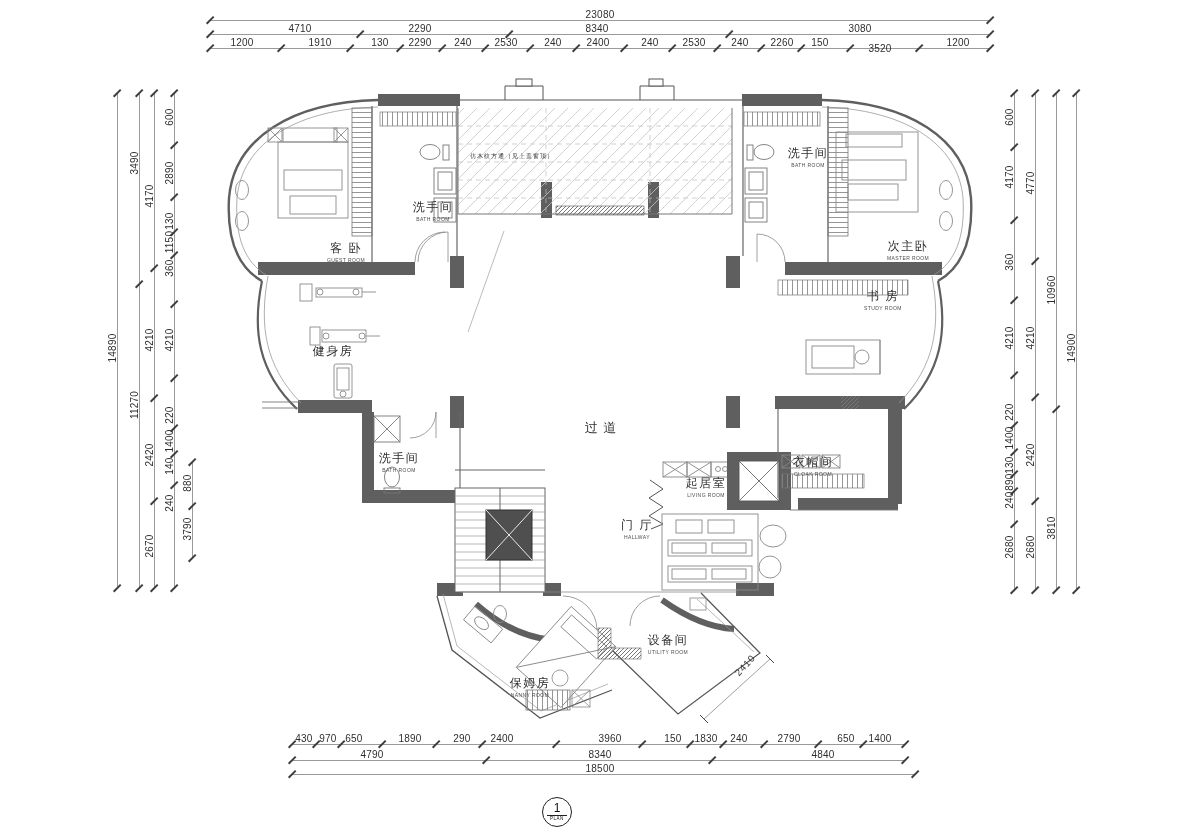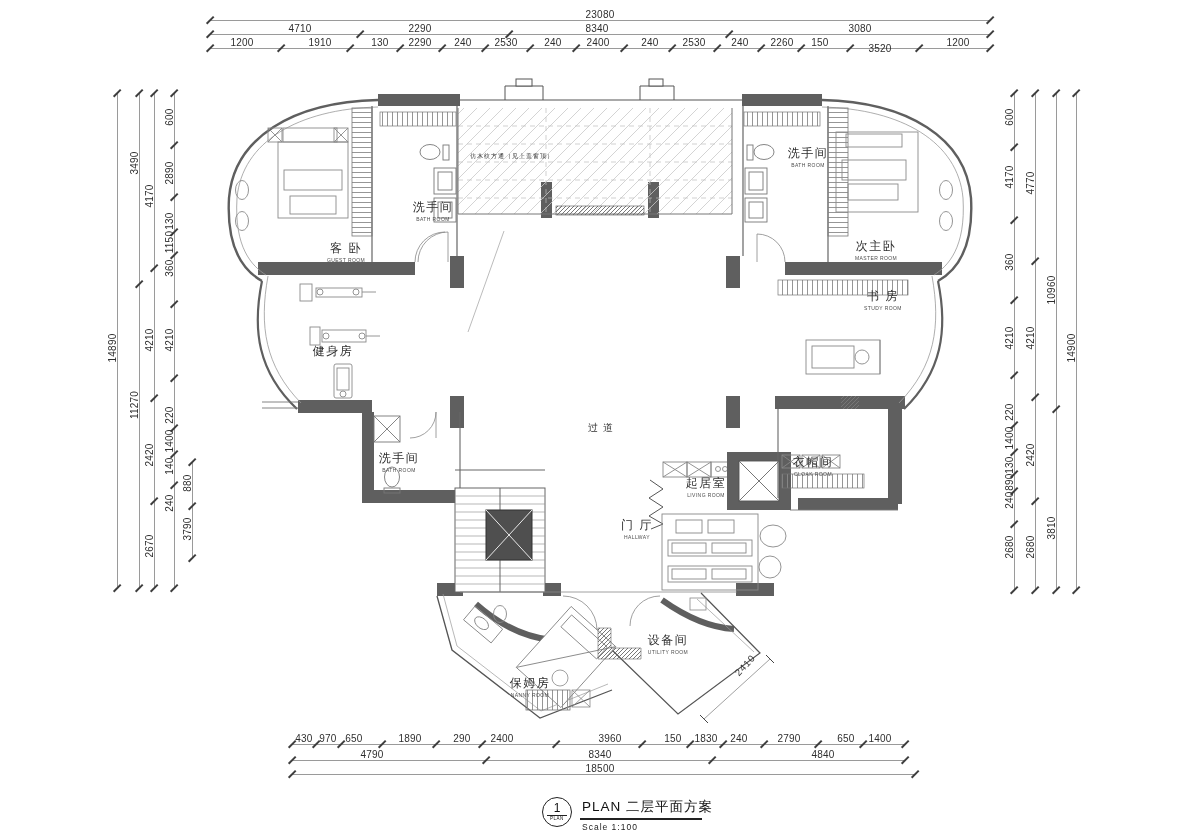--- a/index.html
+++ b/index.html
@@ -456,21 +456,21 @@
         <span class="cn">洗手间</span>
         <span class="en">BATH ROOM</span>
       </div>
       <div class="room-label" style="left: 333px; top: 352px;">
         <span class="cn">健身房</span>
       </div>
       <div class="room-label" style="left: 399px; top: 462px;">
         <span class="cn">洗手间</span>
         <span class="en">BATH ROOM</span>
       </div>
-      <div class="room-label" style="left: 876px; top: 250px;">
+      <div class="room-label" style="left: 908px; top: 250px;">
         <span class="cn">次主卧</span>
         <span class="en">MASTER ROOM</span>
       </div>
       <div class="room-label" style="left: 808px; top: 157px;">
         <span class="cn">洗手间</span>
         <span class="en">BATH ROOM</span>
       </div>
       <div class="room-label" style="left: 883px; top: 300px;">
         <span class="cn">书 房</span>
         <span class="en">STUDY ROOM</span>
@@ -489,29 +489,24 @@
       </div>
       <div class="room-label" style="left: 530px; top: 687px;">
         <span class="cn">保姆房</span>
         <span class="en">NANNY ROOM</span>
       </div>
       <div class="room-label" style="left: 668px; top: 644px;">
         <span class="cn">设备间</span>
         <span class="en">UTILITY ROOM</span>
       </div>
       <div class="note" style="left: 470px; top: 156px; font-size: 6px; transform: translate(0px, -50%) rotate(0deg); letter-spacing: 1px;">仿木纹方通（见上盖窗顶）</div>
-      <div class="note" style="left: 601px; top: 428px; font-size: 10px; transform: translate(-50%, -50%) rotate(0deg); letter-spacing: 1px;">过 道</div>
+      <div class="note" style="left: 601px; top: 428px; font-size: 13px; transform: translate(-50%, -50%) rotate(0deg); letter-spacing: 1px;">过 道</div>
       <div class="note" style="left: 745px; top: 665px; font-size: 9.5px; transform: translate(-50%, -50%) rotate(-47deg); letter-spacing: 1px;">2410</div>
     </div>
 
 <div class="title-block">
   <div class="tb-circle">
     <span class="num">1</span>
     <span class="cap">PLAN</span>
   </div>
-  <div class="tb-right">
-    <div class="tb-title">PLAN  二层平面方案</div>
-    <div class="tb-rule"></div>
-    <div class="tb-scale">Scale 1:100</div>
-  </div>
 </div>
 
 </div>
 
 </body></html>

